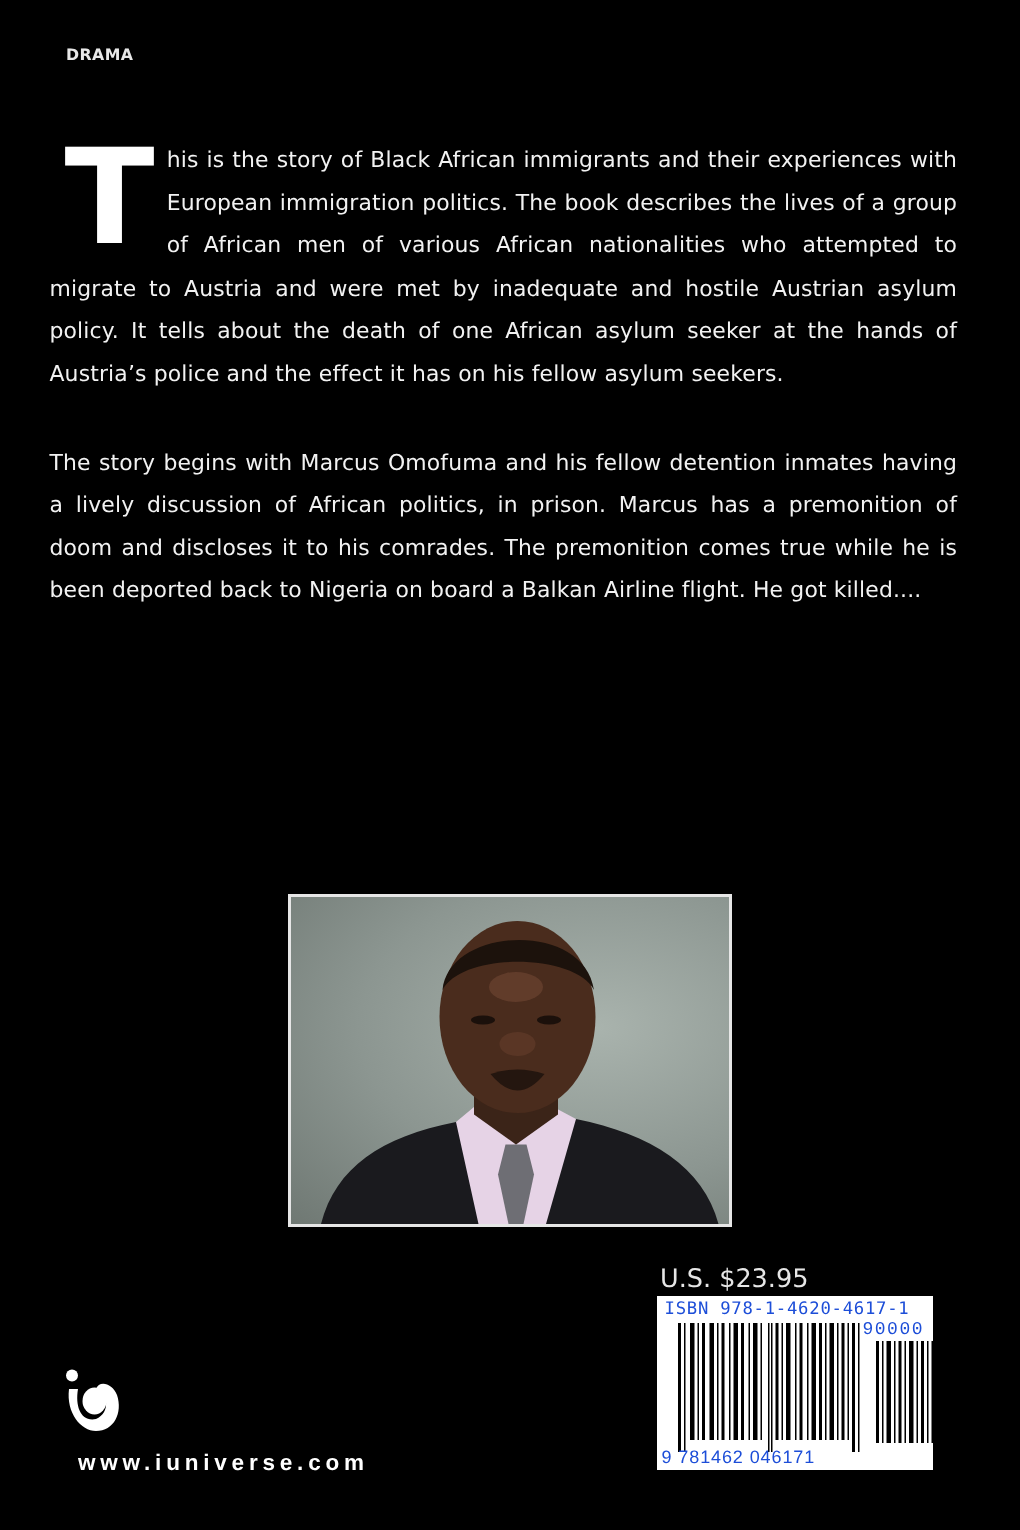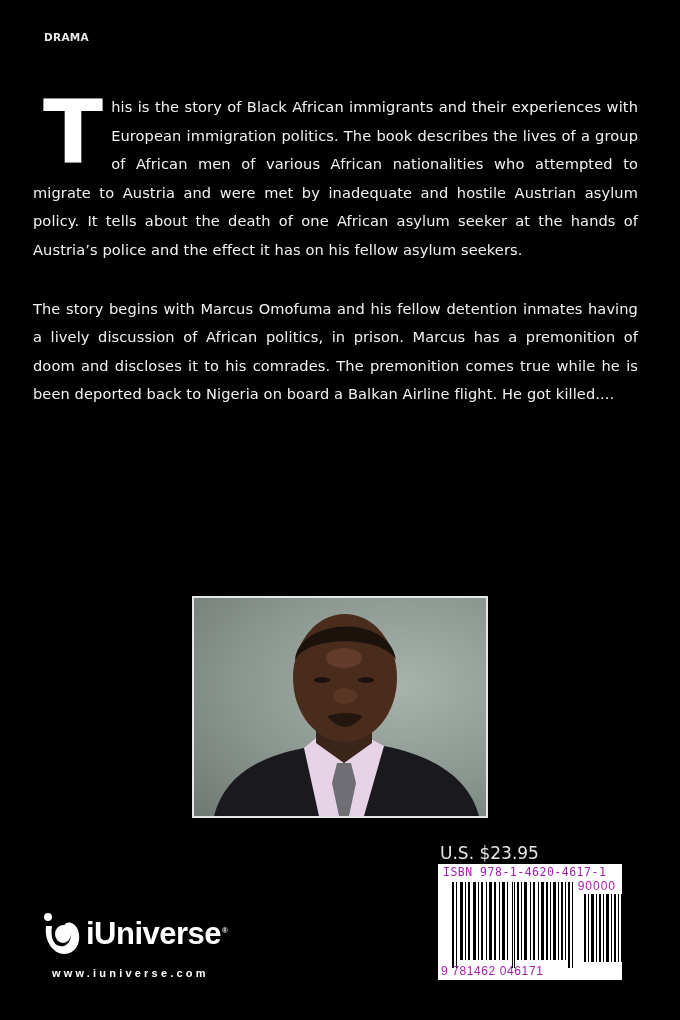--- a/index.html
+++ b/index.html
@@ -38,49 +38,49 @@
     background: radial-gradient(ellipse at 70% 40%, #a9b3ad 0%, #8c9691 55%, #6f7873 100%);
   }
   .photo-frame svg { display: block; }
   .price {
     position: absolute; left: 440px; top: 843px;
     font-size: 17px; color: #e6e6e6; font-family: "DejaVu Sans", sans-serif;
   }
   .barcode-box {
     position: absolute; left: 438px; top: 864px;
     width: 184px; height: 116px;
-    background: #fff; color: #a21caf;
+    background: #fff; color: #1d4ed8;
   }
   .isbn-text {
     position: absolute; left: 5px; top: 1px;
     font-family: "DejaVu Sans Mono", monospace; font-size: 11.5px; letter-spacing: 0.5px;
   }
   .addon-text {
     position: absolute; right: 6px; top: 15px;
-    font-family: Liberation Sans, sans-serif; font-size: 12px; letter-spacing: 1px;
+    font-family: Liberation Mono, monospace; font-size: 12px; letter-spacing: 1px;
   }
   .ean-digits {
     position: absolute; left: 3px; bottom: 2px;
     font-family: Liberation Sans, sans-serif; font-size: 12px; letter-spacing: 0.6px;
   }
   .bars-main { position: absolute; left: 14px; top: 18px; }
   .bars-addon { position: absolute; left: 146px; top: 30px; }
   .logo {
     position: absolute; left: 42px; top: 912px;
     display: flex; align-items: center;
   }
   .logo-word {
     font-family: "Liberation Sans", sans-serif; font-weight: bold;
     font-size: 31px; color: #fff; letter-spacing: -0.5px; margin-left: 4px;
   }
   .logo-reg { font-size: 8px; vertical-align: super; margin-left: 1px; }
   .logo-url {
     position: absolute; left: 52px; top: 967px;
     font-family: "Liberation Sans", sans-serif; font-weight: bold;
-    font-size: 11px; letter-spacing: 3.2px; color: #fff;
+    font-size: 15px; letter-spacing: 3.2px; color: #fff;
   }
 </style>
 </head>
 <body>
 
 <div class="genre">DRAMA</div>
 
 <div class="blurb">
   <p><span class="dropcap">T</span><span>his is the story of Black African immigrants and their experiences with European immigration politics. The book describes the lives of a group of African men of various African nationalities who attempted to migrate to Austria and were met by inadequate and hostile Austrian asylum policy. It tells about the death of one African asylum seeker at the hands of Austria’s police and the effect it has on his fellow asylum seekers.</span></p>
   <p>The story begins with Marcus Omofuma and his fellow detention inmates having a lively discussion of African politics, in prison. Marcus has a premonition of doom and discloses it to his comrades. The premonition comes true while he is been deported back to Nigeria on board a Balkan Airline flight. He got killed....</p>
@@ -170,15 +170,14 @@
   </svg>
   <div class="ean-digits">9 781462 046171</div>
 </div>
 
 <div class="logo">
   <svg width="40" height="44" viewBox="0 0 40 44">
     <circle cx="6" cy="5" r="4" fill="#fff"></circle>
     <path d="M4 14 C2 30 12 42 22 42 C34 42 40 30 36 18 C33 10 24 8 22 14 C30 16 32 30 22 34 C12 36 8 26 10 14 Z" fill="#fff"></path>
     <ellipse cx="21" cy="22" rx="8" ry="9" fill="#fff"></ellipse>
   </svg>
-  <span class="logo-word"><span>iUniverse</span><span class="logo-reg">®</span></span>
 </div>
 <div class="logo-url">www.iuniverse.com</div>
 
 </body></html>

